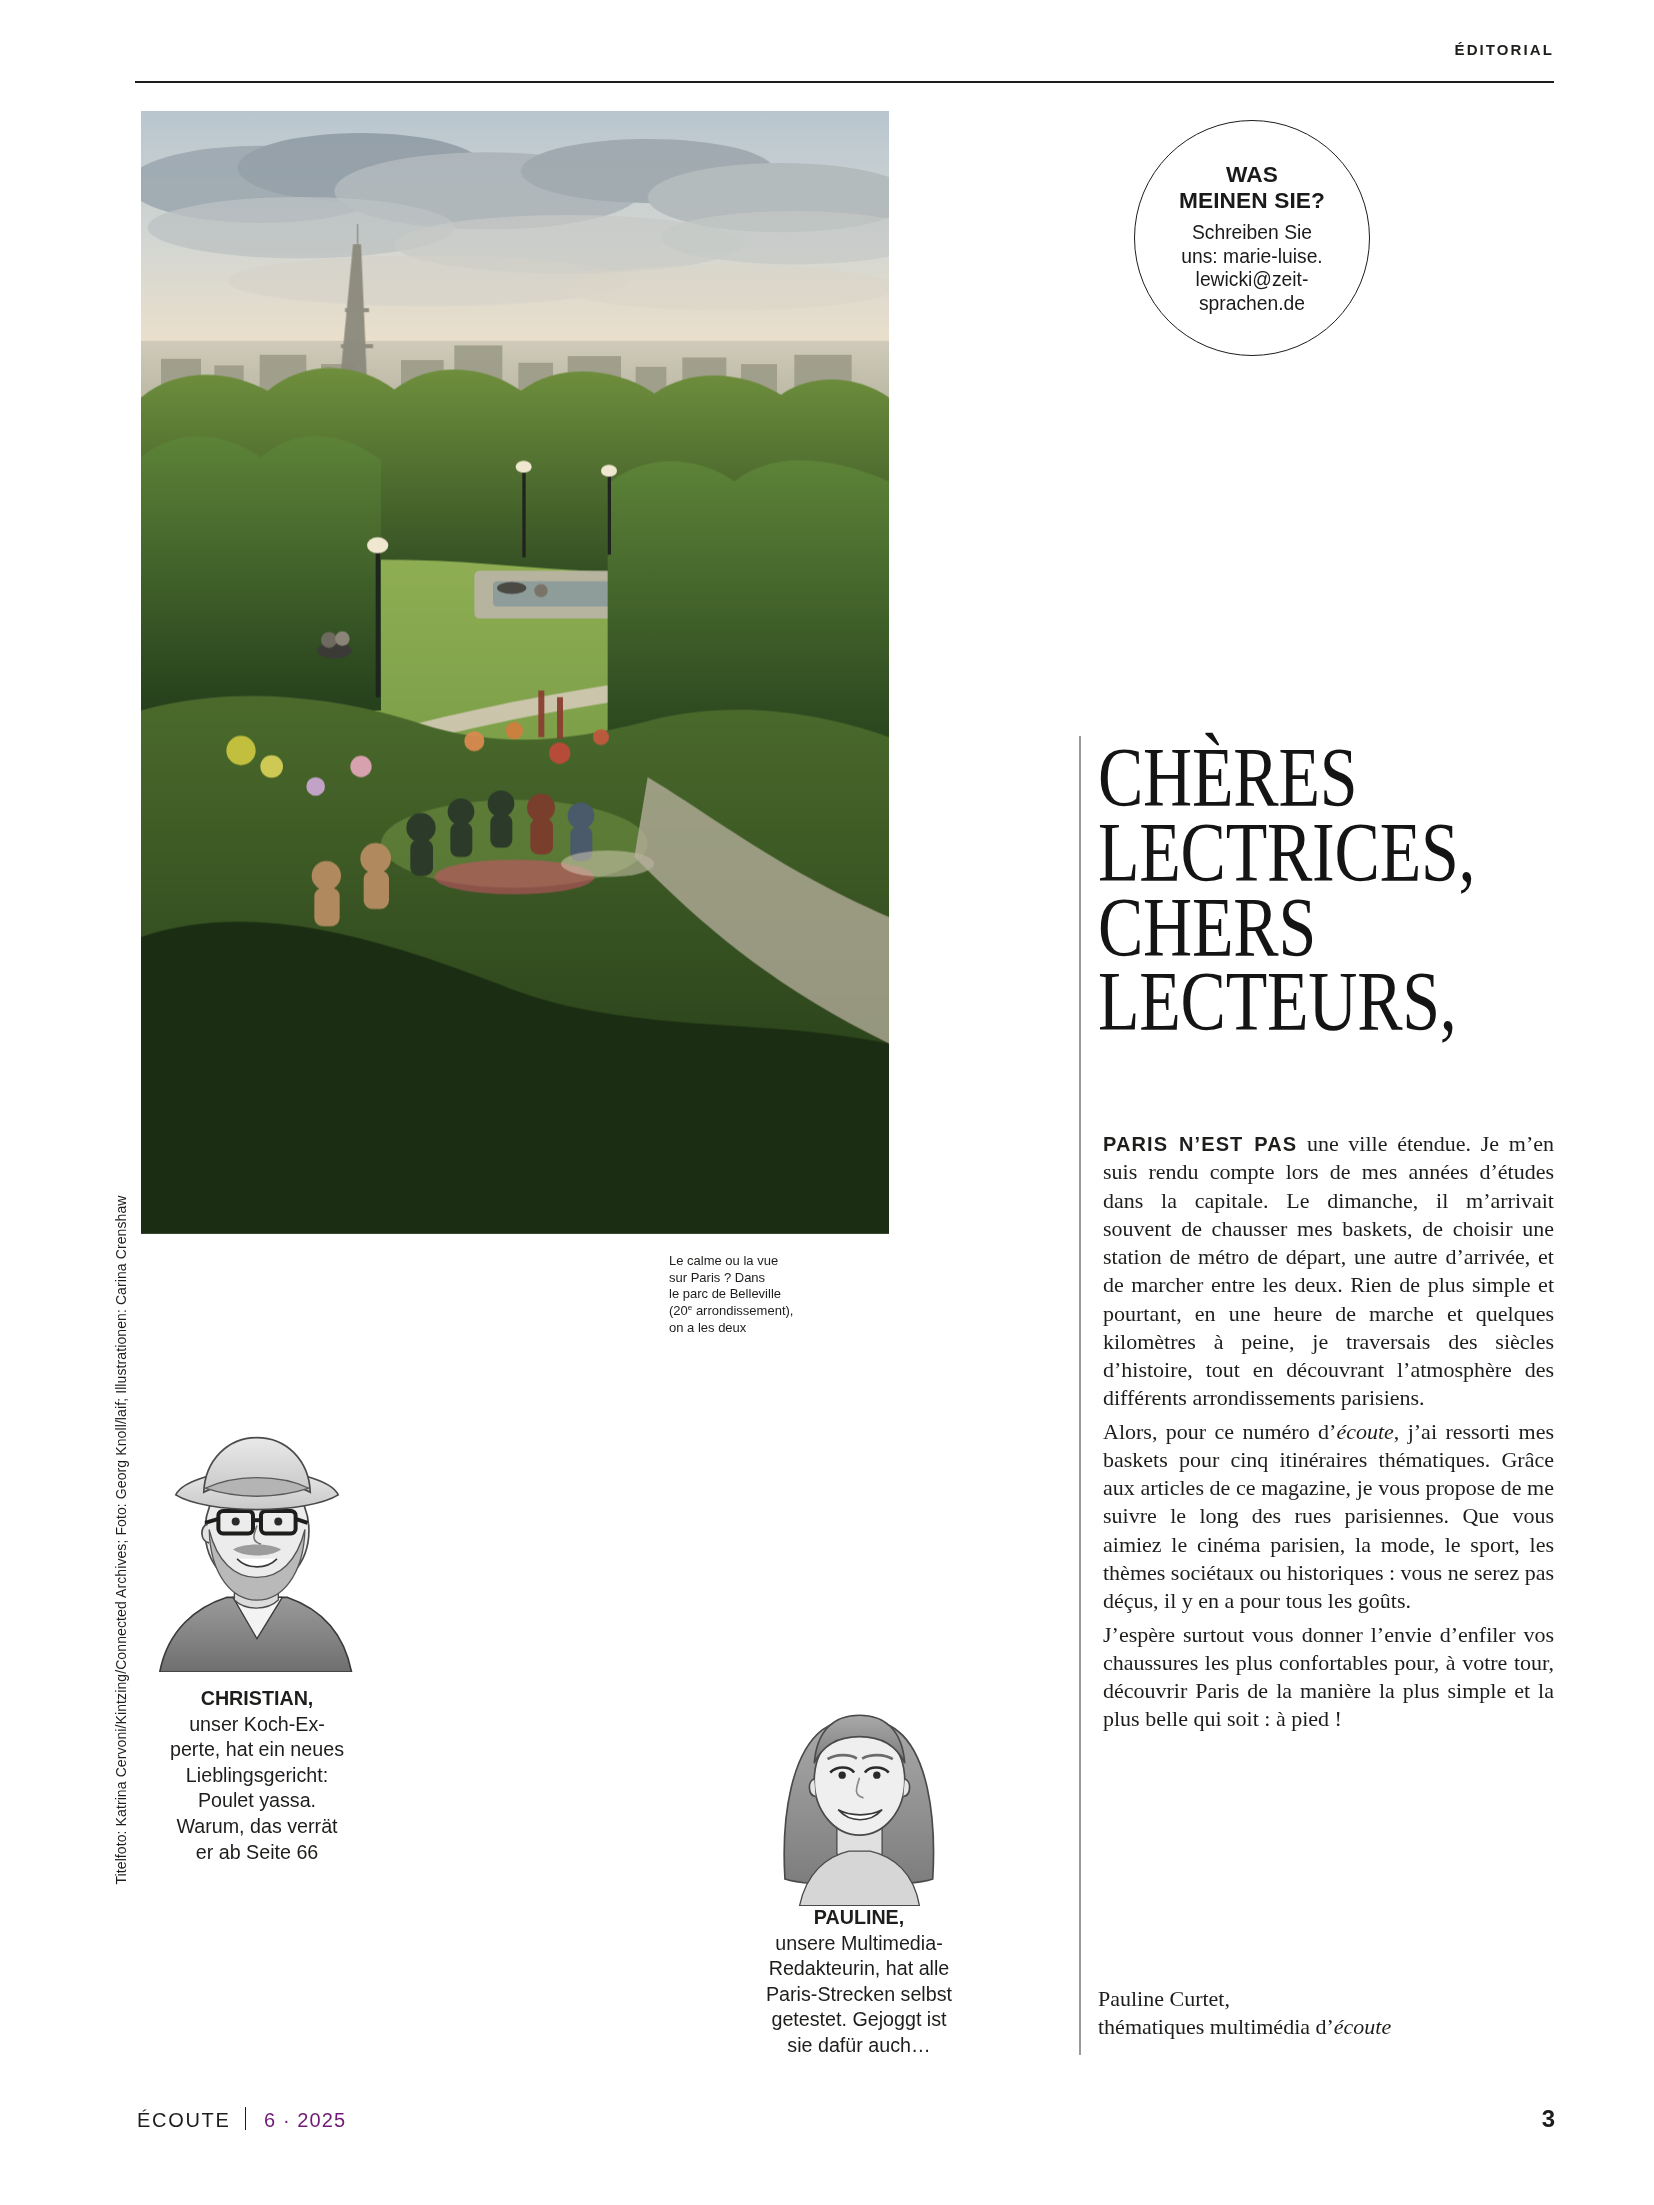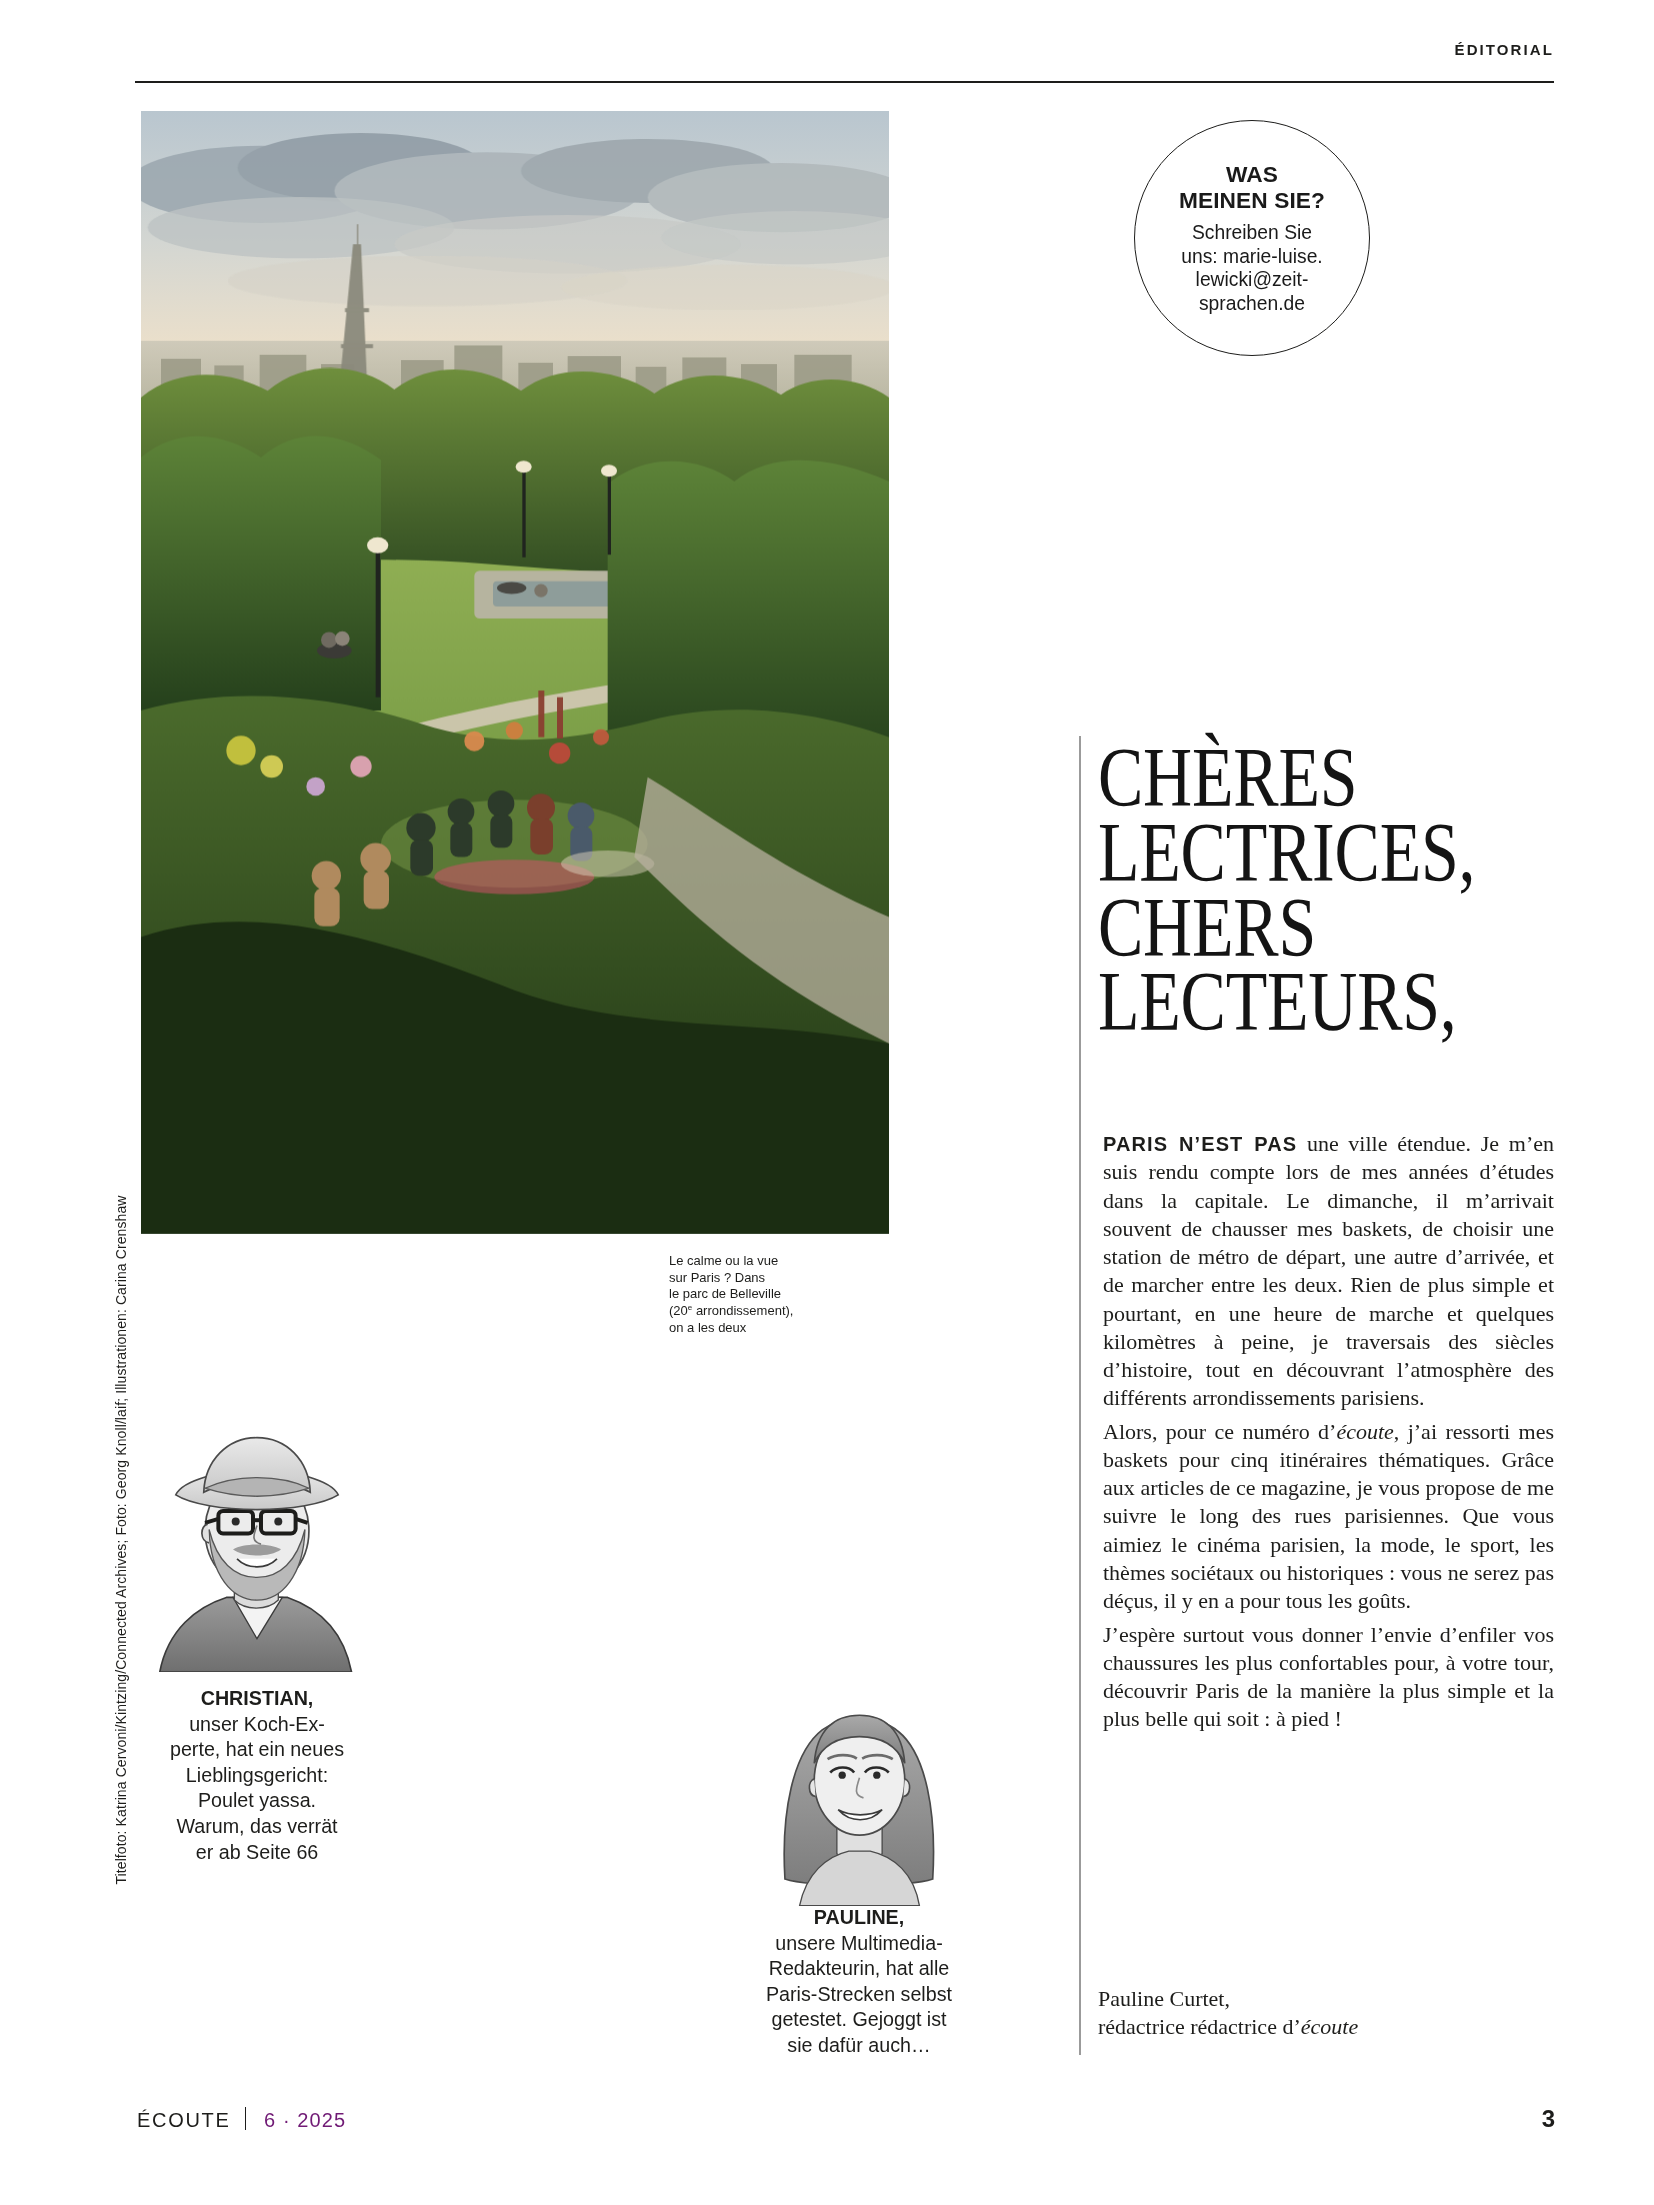--- a/index.html
+++ b/index.html
@@ -20,21 +20,21 @@
   #hero-photo{position:absolute;left:141px;top:111px;width:748px;height:1123px;overflow:hidden;}
   #hero-photo svg{display:block;width:100%;height:100%;}
 
   
   #photo-caption{position:absolute;left:669px;top:1253px;width:253px;font-size:13px;
        line-height:1.28;color:#1d1d1b;}
   #photo-caption sup{font-size:.62em;vertical-align:super;line-height:0;}
 
   
   #badge{position:absolute;left:1134px;top:120px;width:236px;height:236px;border-radius:50%;
-       border:1.3px solid #1d1d1b;display:flex;flex-direction:column;
+       border:1.3px solid #1d1d1b;display:flex;flex-direction:column;align-items:center;
        justify-content:center;text-align:center;box-sizing:border-box;padding:0 17.3px;}
   #badge .b-head{font-size:22.7px;font-weight:700;line-height:1.16;letter-spacing:0.1px;margin-bottom:8px;}
   #badge .b-body{font-size:19.3px;line-height:1.22;}
   #edit-rule{position:absolute;left:1079px;top:736px;width:2px;height:1319px;background:#9b9b9b;}
 
   #headline{position:absolute;left:1098px;top:740px;width:493px;
        font-family:"Liberation Serif",serif;font-weight:400;font-size:85px;line-height:.88;
        letter-spacing:-0.3px;color:#141414;transform:scaleX(.80);transform-origin:left top;
        width:613px;}
   #headline div{white-space:nowrap;}
@@ -261,21 +261,21 @@
 </div>
 
 <div id="body-col">
   <p><span class="lead-in">PARIS N’EST PAS</span><span> une ville étendue. Je m’en suis rendu compte lors de mes années d’études dans la capitale. Le dimanche, il m’arrivait souvent de chausser mes baskets, de choisir une station de métro de départ, une autre d’arrivée, et de marcher entre les deux. Rien de plus simple et pourtant, en une heure de marche et quelques kilomètres à peine, je traversais des siècles d’histoire, tout en découvrant l’atmosphère des différents arrondissements parisiens.</span></p>
   <p><span>Alors, pour ce numéro d’</span><span class="it">écoute</span><span>, j’ai ressorti mes baskets pour cinq itinéraires thématiques. Grâce aux articles de ce magazine, je vous propose de me suivre le long des rues parisiennes. Que vous aimiez le cinéma parisien, la mode, le sport, les thèmes sociétaux ou historiques : vous ne serez pas déçus, il y en a pour tous les goûts.</span></p>
   <p>J’espère surtout vous donner l’envie d’enfiler vos chaussures les plus confortables pour, à votre tour, découvrir Paris de la manière la plus simple et la plus belle qui soit : à pied !</p>
 </div>
 
 <div id="signature">
   <div>Pauline Curtet,</div>
-  <div><span>rédactrice rédactrice d’</span><span class="it">écoute</span></div>
+  <div><span>thématiques multimédia d’</span><span class="it">écoute</span></div>
 </div>
 
 <div id="portrait-christian" class="portrait">
   <svg viewBox="0 0 360 380" role="img">
     <defs>
       <linearGradient id="hatG" x1="0" y1="0" x2="0" y2="1">
         <stop offset="0" stop-color="#e9e9e9"></stop>
           <stop offset="1" stop-color="#c9c9c9"></stop>
       </linearGradient>
       <linearGradient id="coatG" x1="0" y1="0" x2="0" y2="1">

